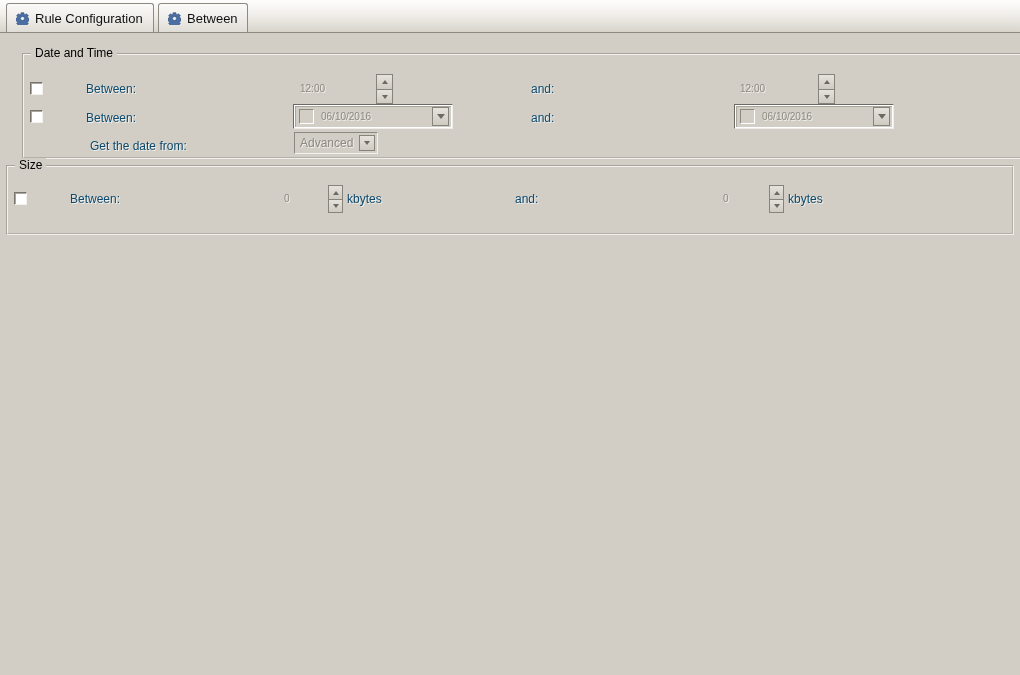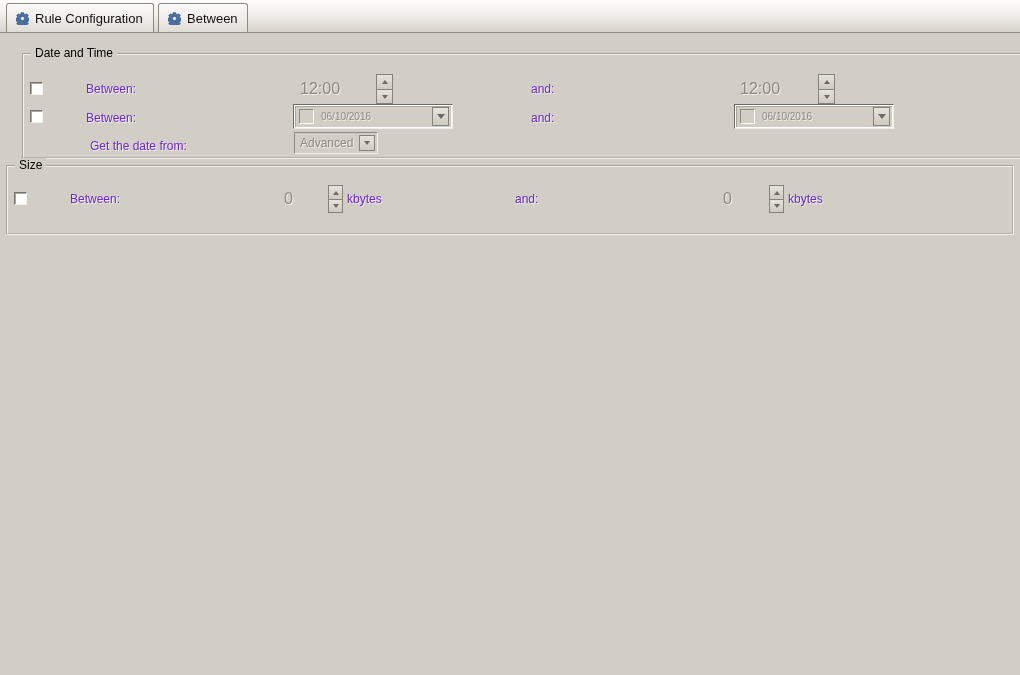--- a/index.html
+++ b/index.html
@@ -130,32 +130,32 @@
     border-top: 1px solid #77746c;
     border-left: 1px solid #77746c;
     border-right: 1px solid #f3f1ed;
     border-bottom: 1px solid #f3f1ed;
     box-shadow: inset 1px 1px 0 0 #aaa69e, inset -1px -1px 0 0 #ffffff;
     cursor: default;
   }
 
   .label-disabled {
     position: absolute;
-    color: #6d28d9;
+    color: #0c4a6e;
     font-size: 12px;
     text-shadow: 1px 1px 0 #f0eeea;
     white-space: nowrap;
     line-height: 14px;
     cursor: default;
   }
 
   .value-disabled {
     position: absolute;
     color: #8e8a82;
-    font-size: 16px;
+    font-size: 10px;
     text-shadow: 1px 1px 0 #f0eeea;
     white-space: nowrap;
     line-height: 14px;
     cursor: default;
   }
 
   
   .spinner {
     position: absolute;
     width: 17px;

